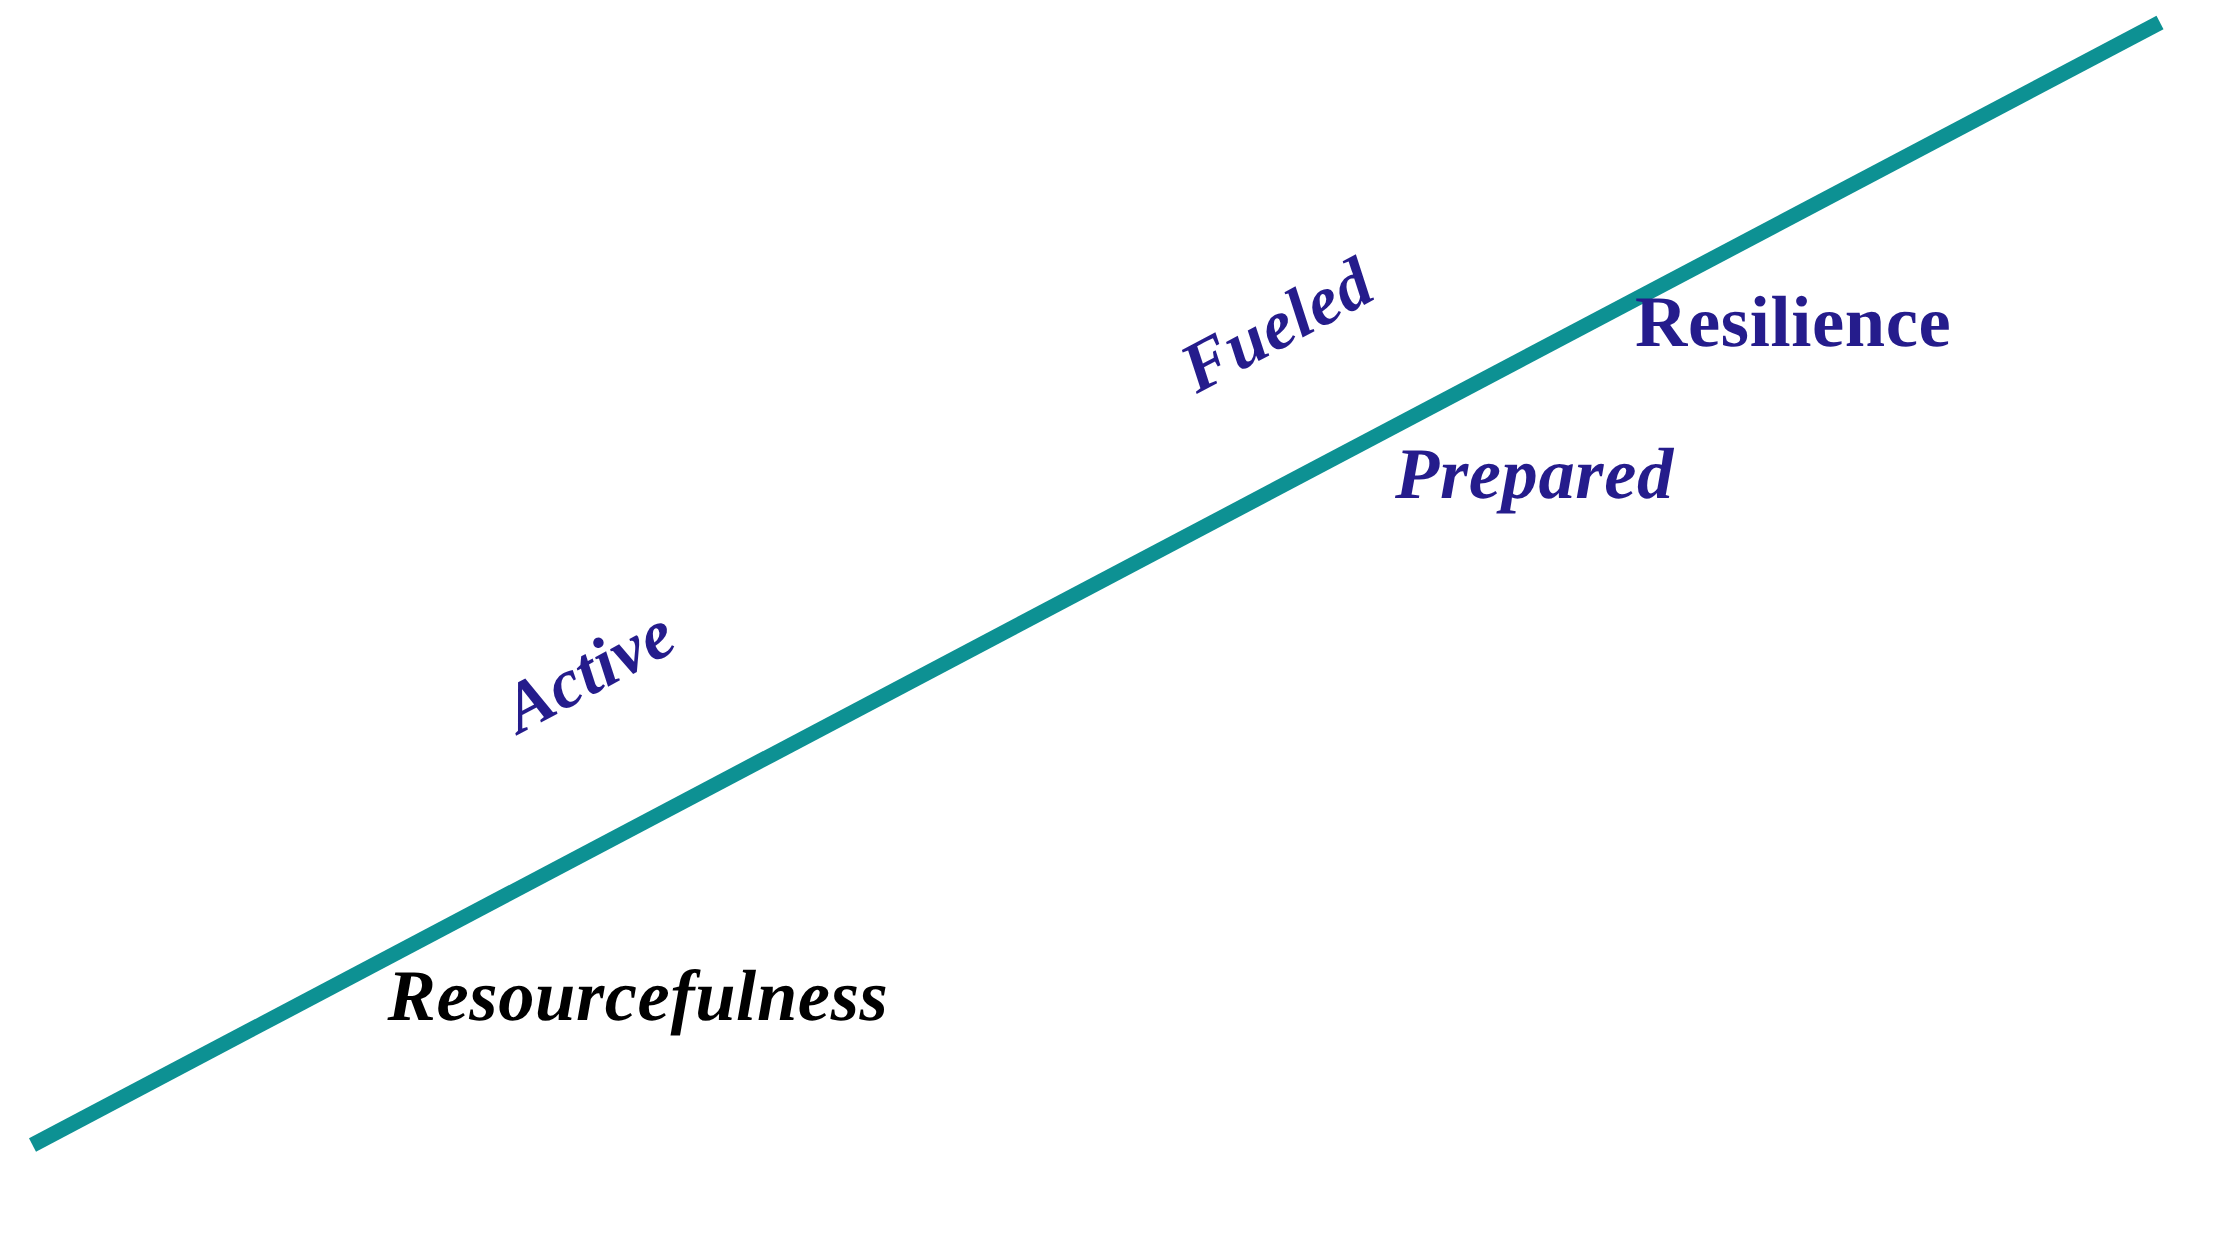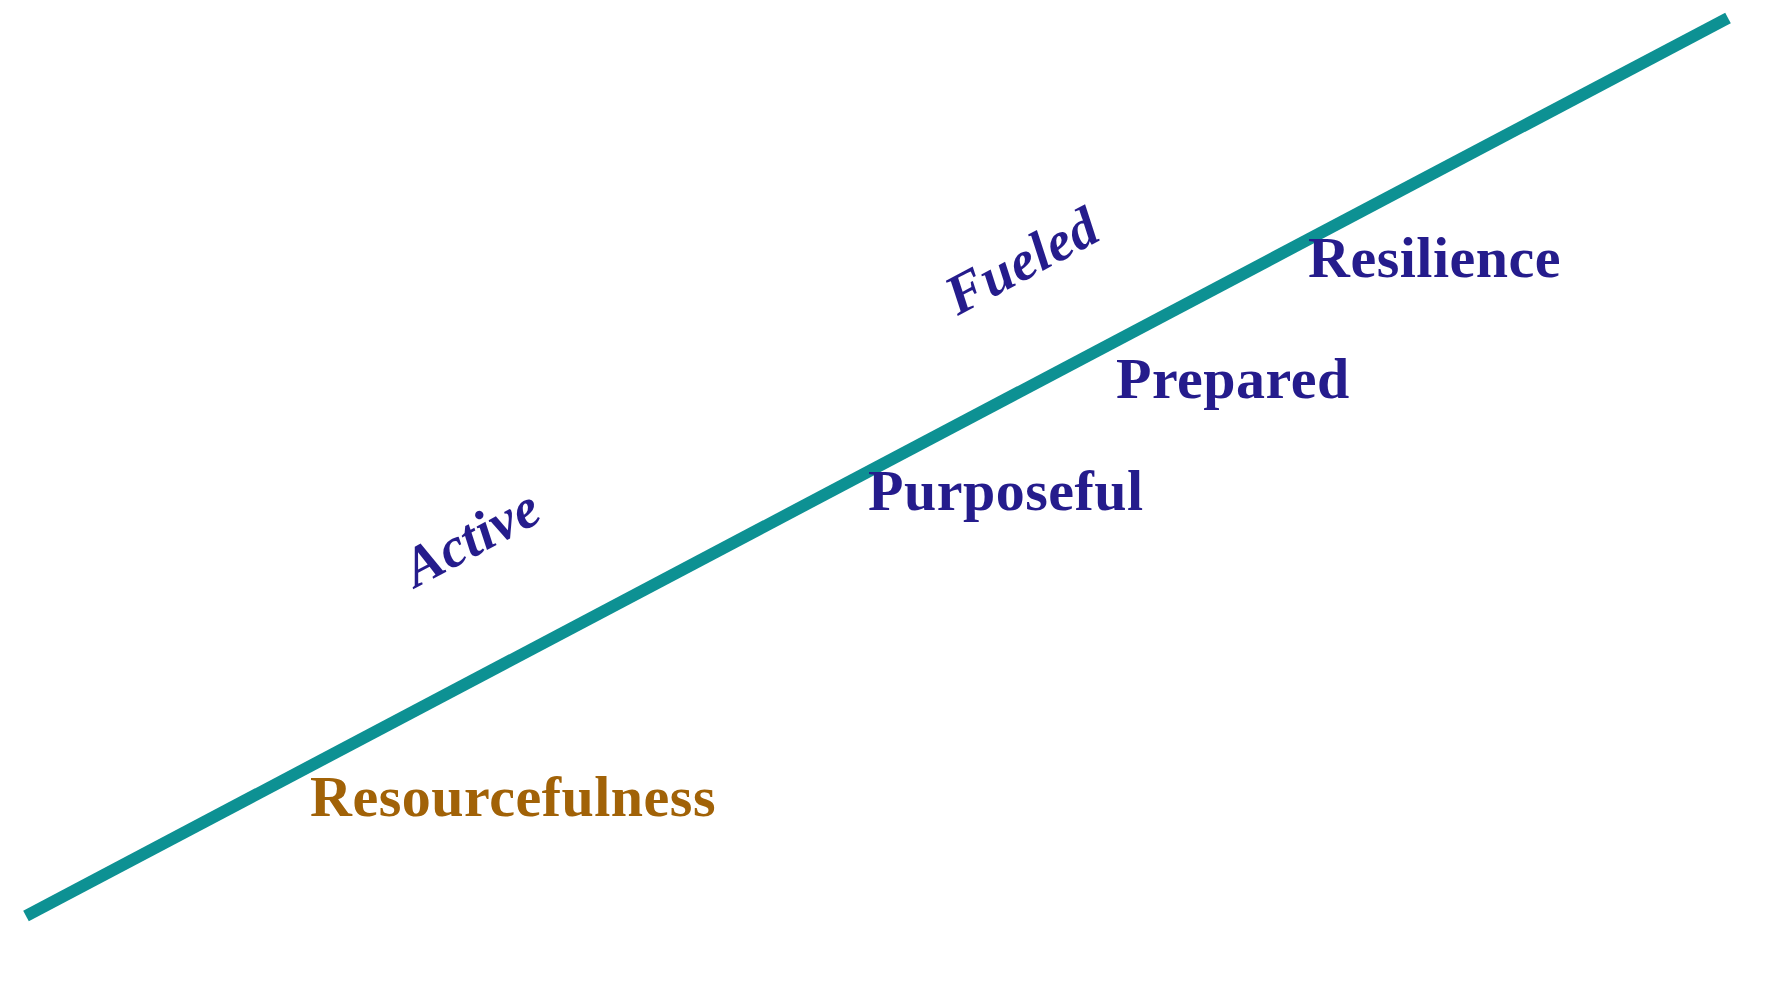--- a/index.html
+++ b/index.html
@@ -53,26 +53,25 @@
 </head>
 <body>
 
 <div id="stage" style="background: rgb(255, 255, 255);">
 
   <svg id="trend-svg" viewBox="0 0 1782 998" xmlns="http://www.w3.org/2000/svg">
     <line id="trend-line" x1="26" y1="916" x2="1728" y2="18" stroke="#0D9193" stroke-width="12" stroke-linecap="butt"></line>
   </svg>
 
 
-  <div class="label" id="label-resourcefulness" style="color: #a16207;">Resourcefulness</div>
+  <div class="label" id="label-resourcefulness" style="color: #000000; font-style: italic;">Resourcefulness</div>
 
   <div class="label rotated" id="label-active" style="color: rgb(37, 28, 140);">Active</div>
 
 
-  <div class="label" id="label-purposeful" style="color: rgb(37, 28, 140);">Purposeful</div>
 
   <div class="label rotated" id="label-fueled" style="color: rgb(37, 28, 140);">Fueled</div>
 
-  <div class="label" id="label-prepared" style="color: rgb(37, 28, 140);">Prepared</div>
+  <div class="label" id="label-prepared" style="color: rgb(37, 28, 140); font-style: italic;">Prepared</div>
 
   <div class="label" id="label-reflective" style="color: rgb(37, 28, 140);">Resilience</div>
 
 </div>
 
 </body></html>

